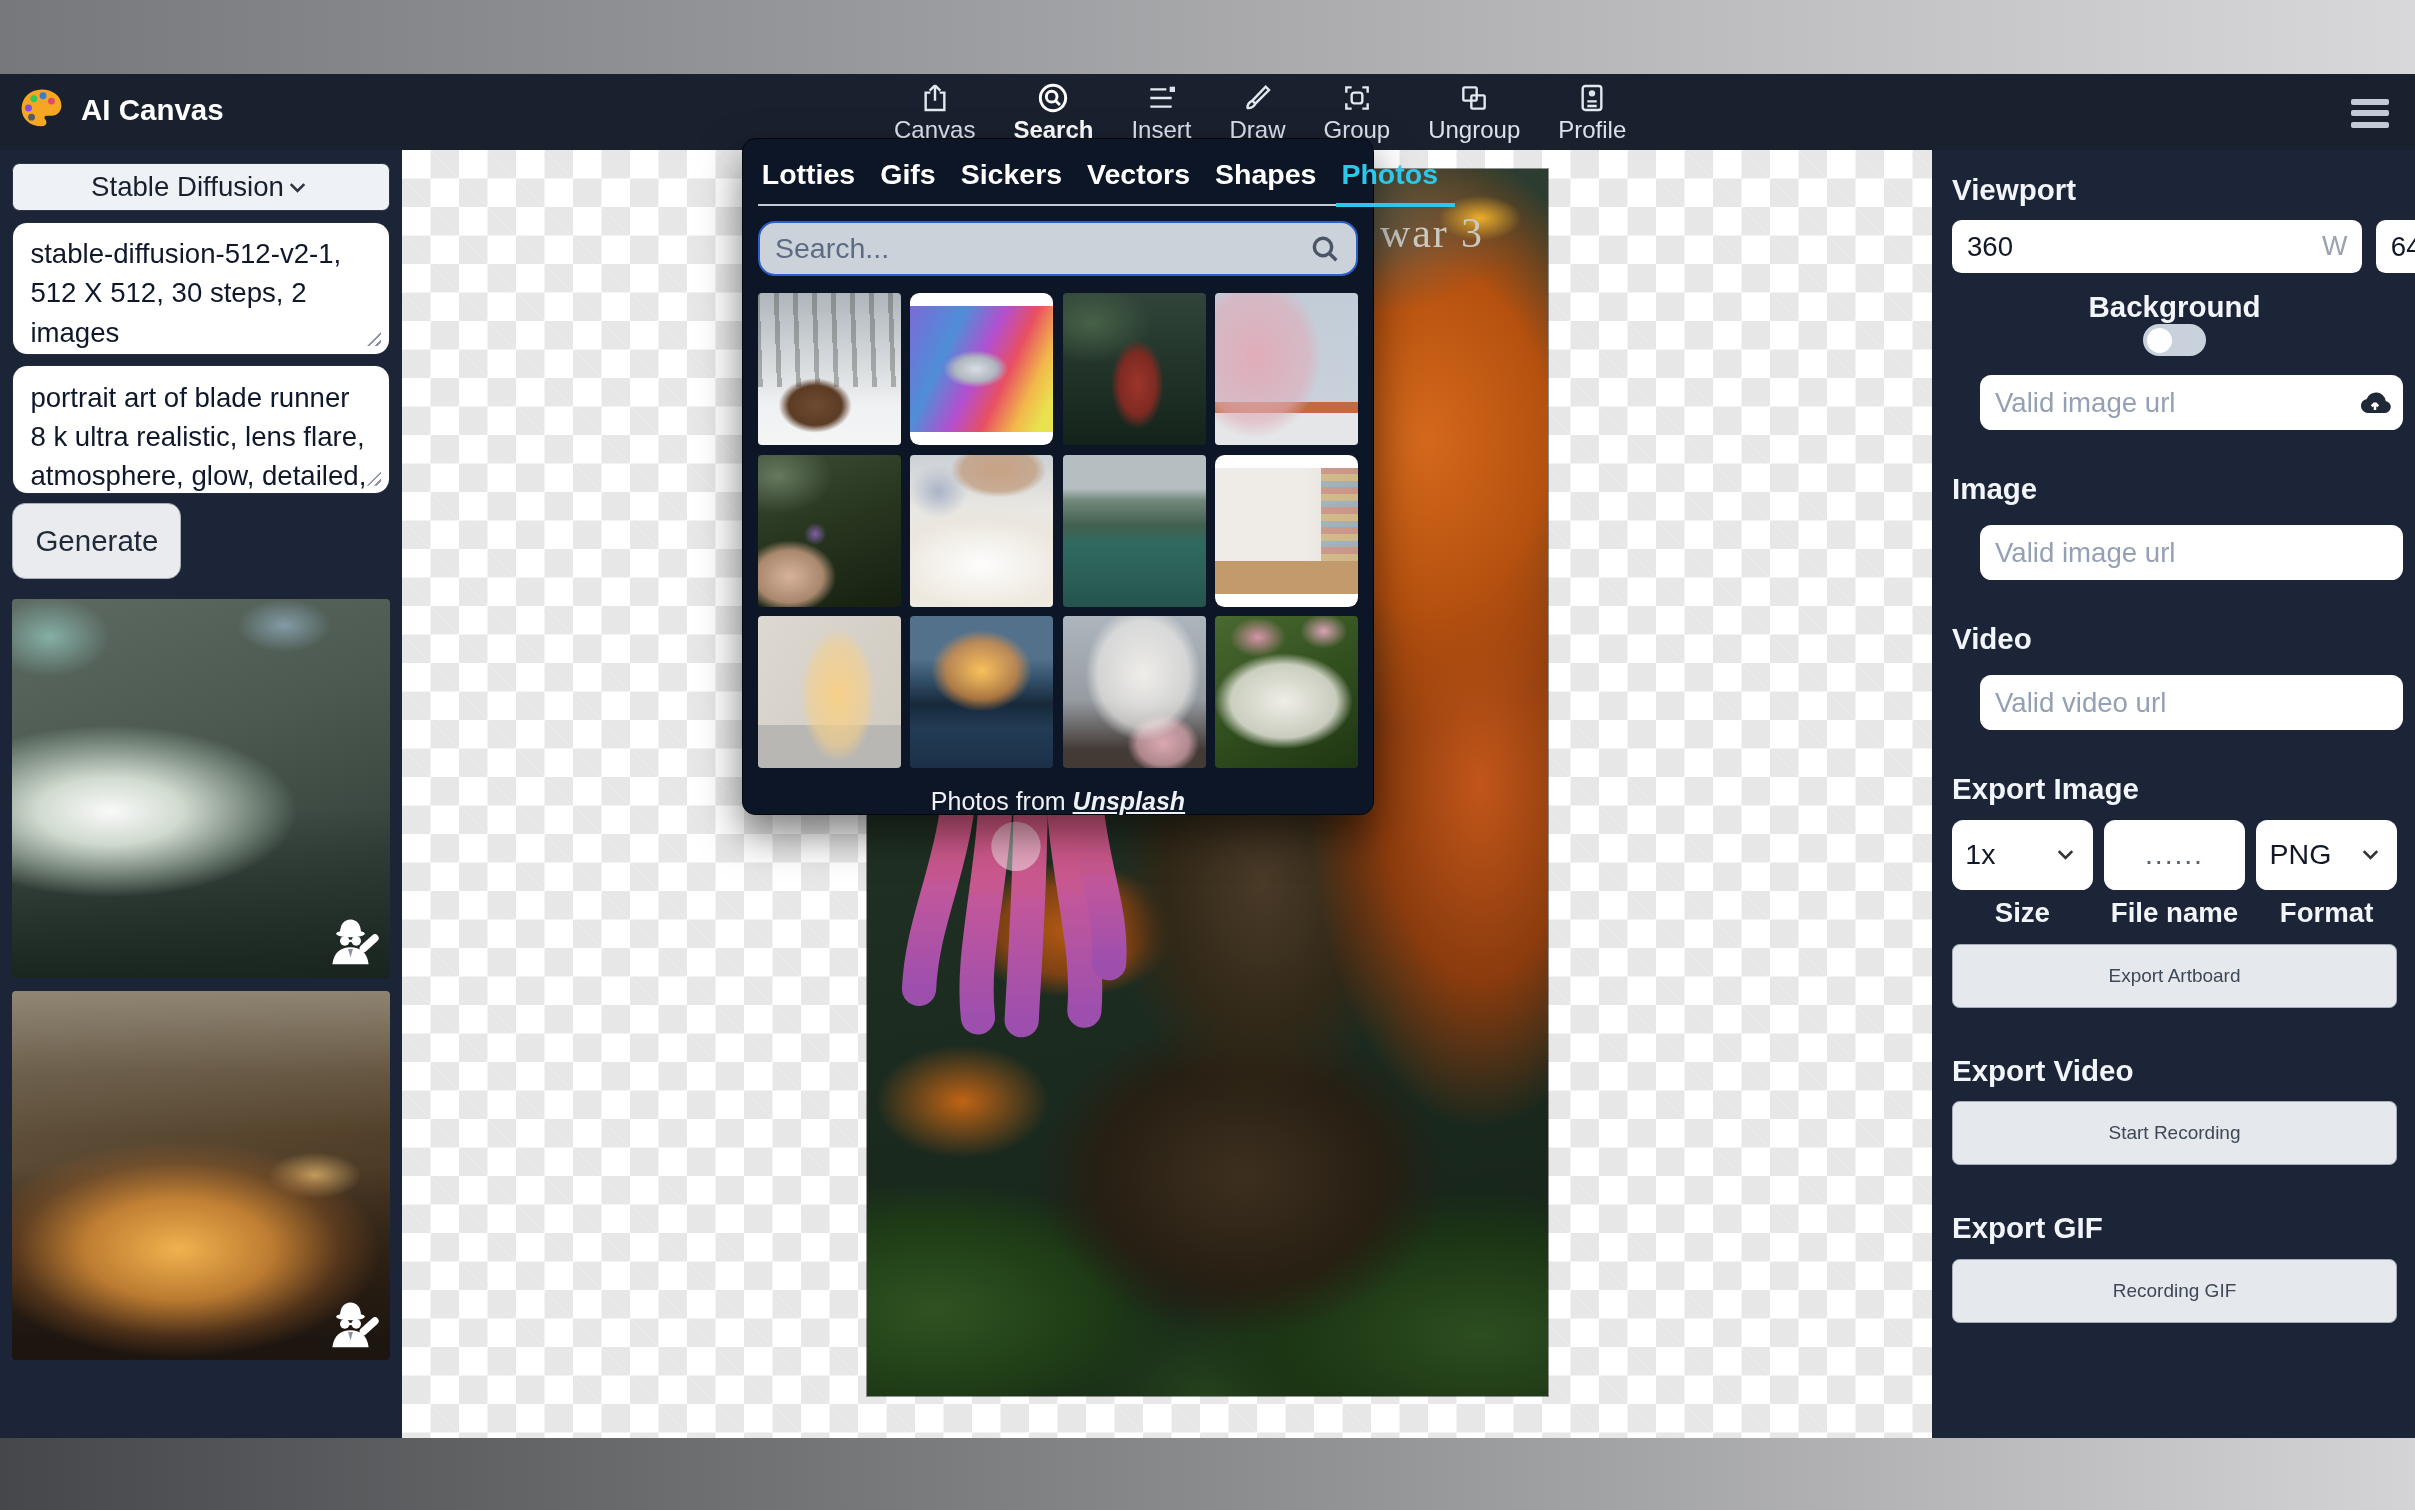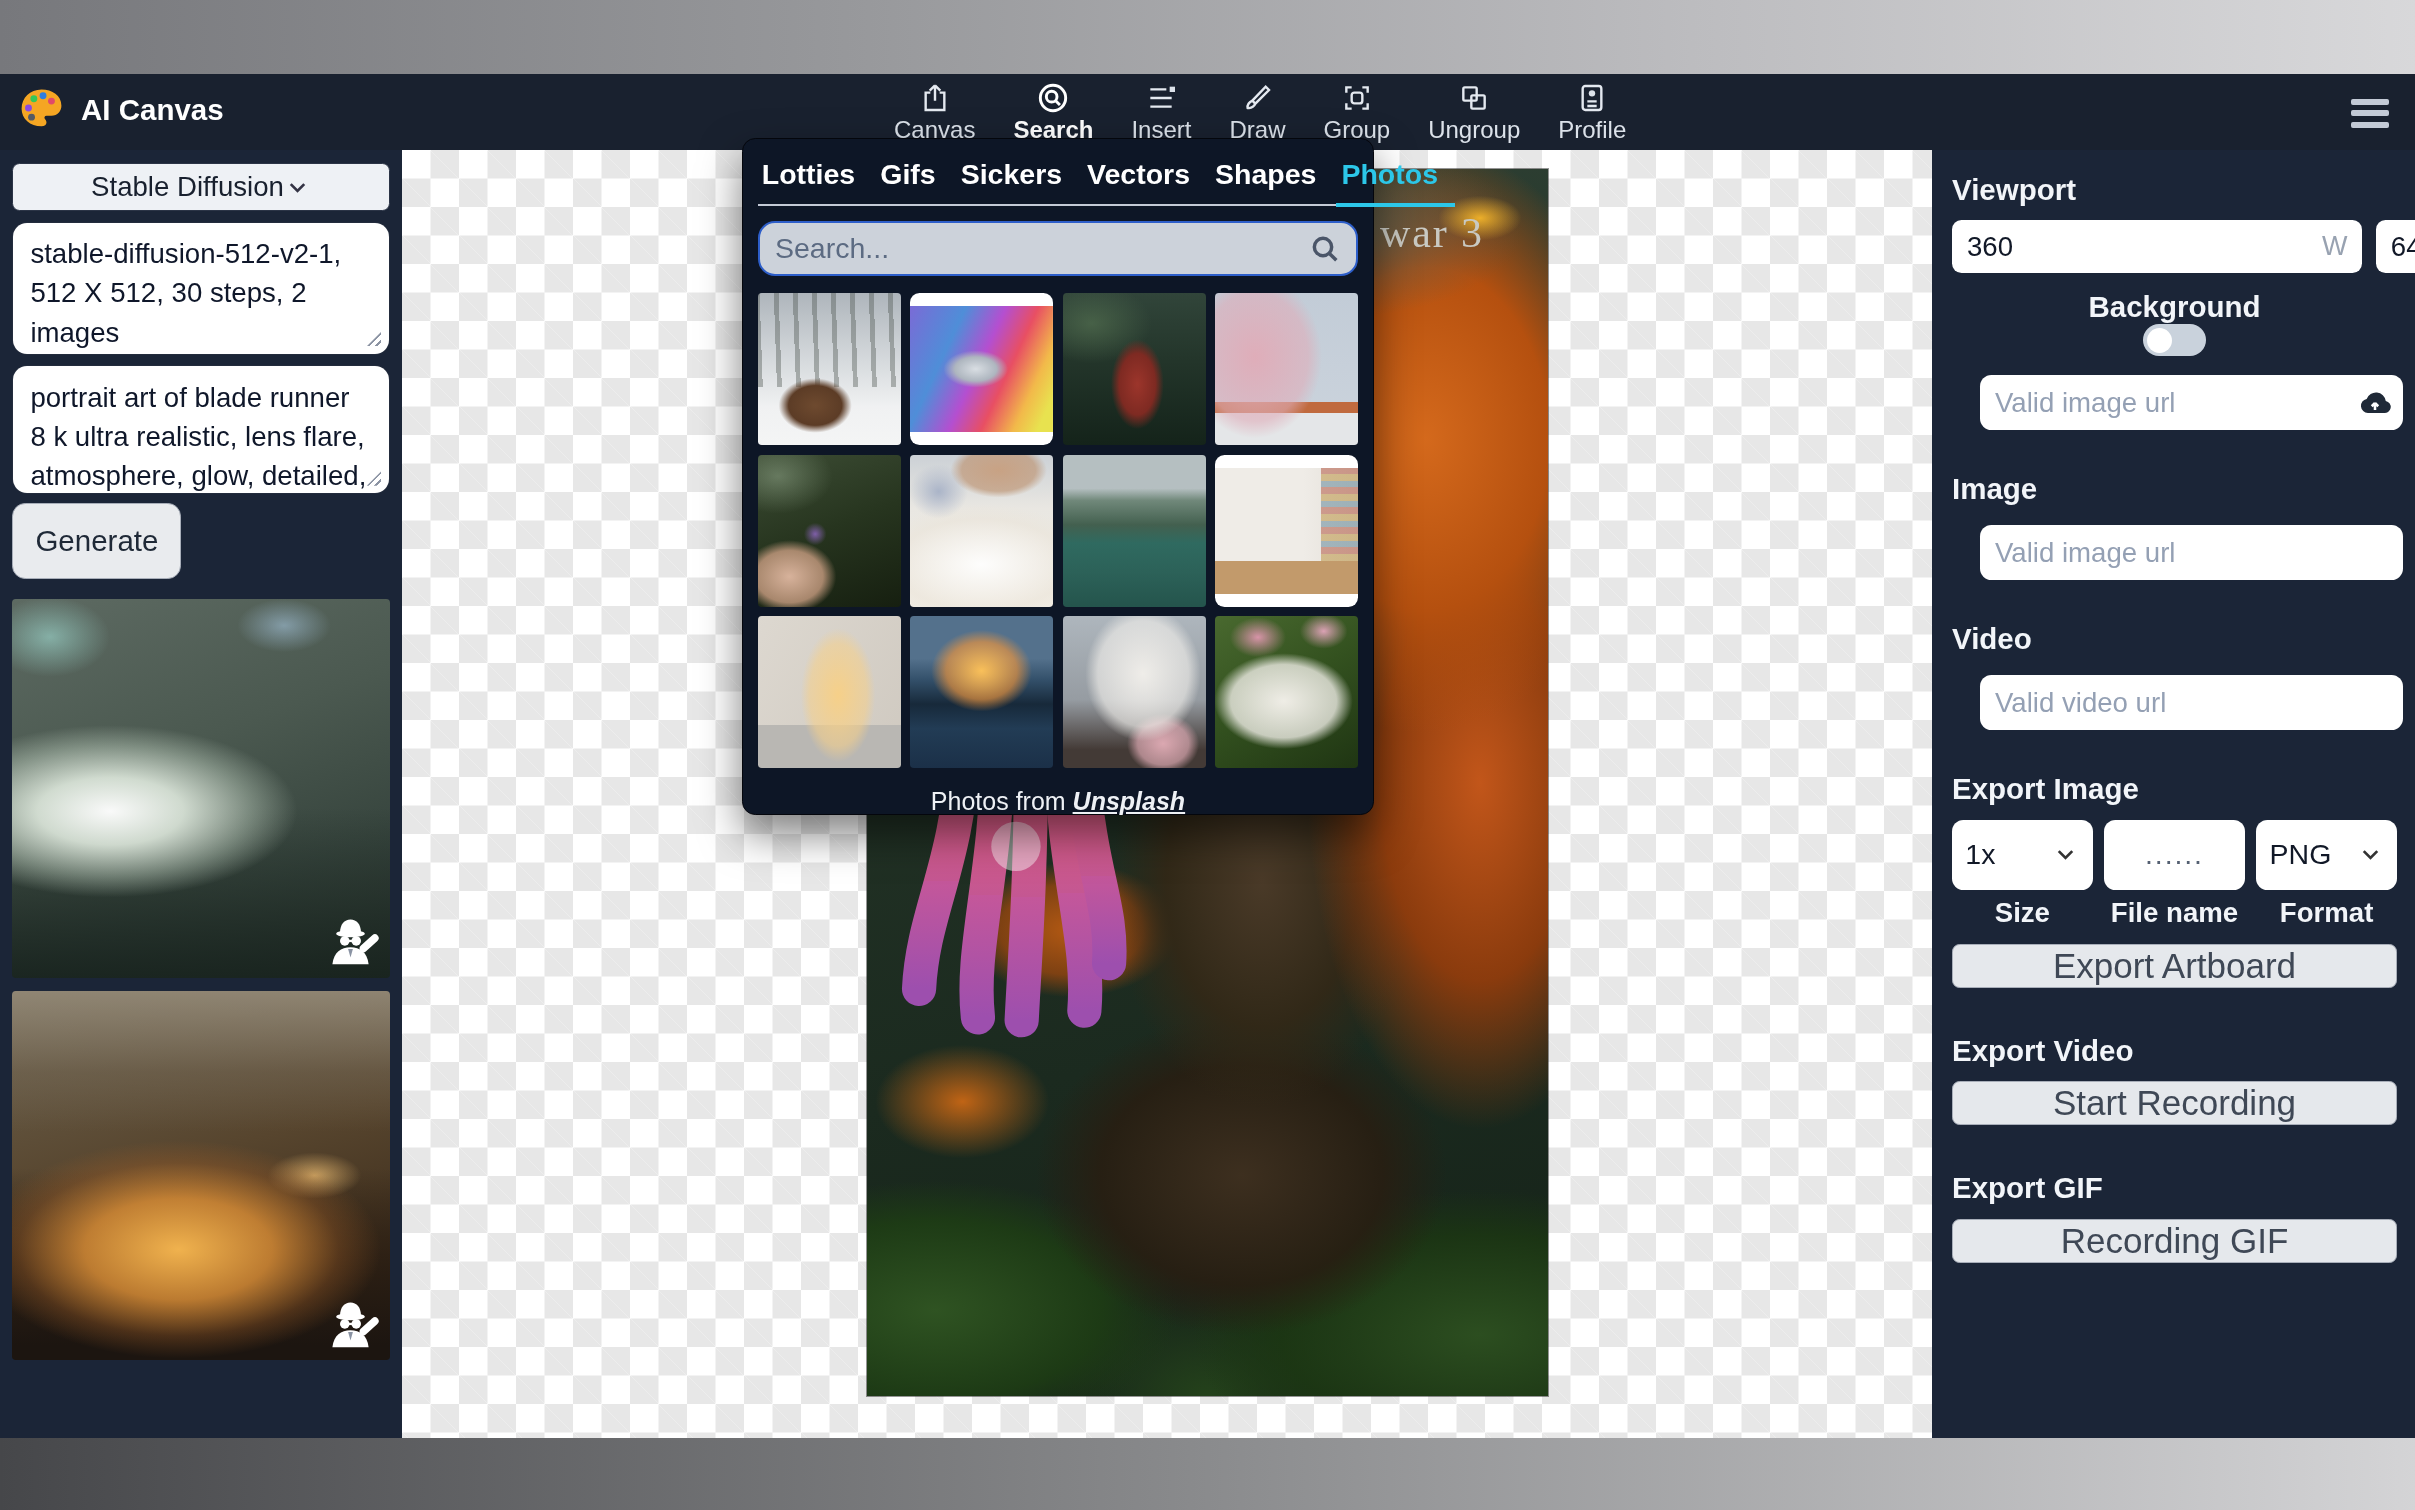--- a/index.html
+++ b/index.html
@@ -192,22 +192,22 @@
   .export-row { display:flex; gap:11.4px; margin-top:13.3px; }
   .exp-col { flex:1; text-align:center; }
   .exp-control { background:#fff; border-radius:11.4px; height:70px; display:flex;
     align-items:center; justify-content:space-between; padding:0 13.3px; font-size:28.5px;
     color:#111827; cursor:pointer; }
   .exp-control svg { width:27px; height:27px; stroke:#333; stroke-width:2.4; fill:none; }
   .exp-control input { width:100%; border:none; outline:none; font-size:28.5px; text-align:center;
     color:#111827; font-family:inherit; background:transparent; }
   .exp-control input::placeholder { color:#556072; letter-spacing:1.9px; }
   .exp-label { margin-top:7.6px; font-size:27.6px; font-weight:700; }
-  .wide-btn { width:100%; height:44px; background:#e5e8ec; border:1.9px solid #a8aeb9;
-    border-radius:7.6px; font-size:35px; color:#3f4856; font-family:inherit; cursor:pointer;
+  .wide-btn { width:100%; height:64px; background:#e5e8ec; border:1.9px solid #a8aeb9;
+    border-radius:7.6px; font-size:19px; color:#3f4856; font-family:inherit; cursor:pointer;
     margin-top:15px; }
   .mt48 { margin-top:46px; }
   .mt14 { margin-top:13.3px; }
 </style>
 </head>
 <body>
 
 <div class="desktop-band-top"></div>
 <div class="desktop-band-bottom"></div>
 

